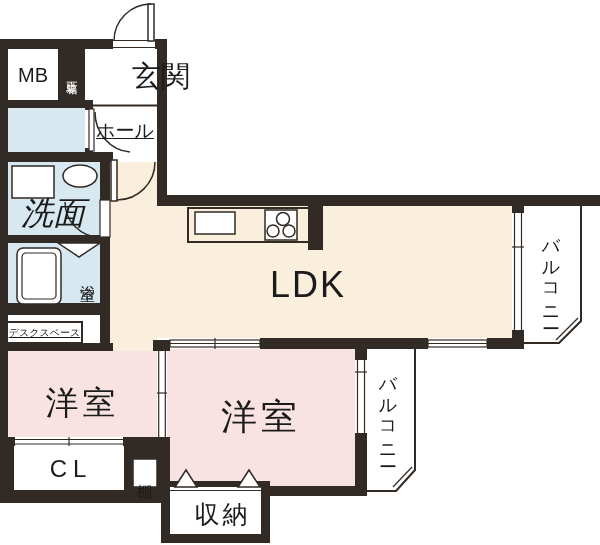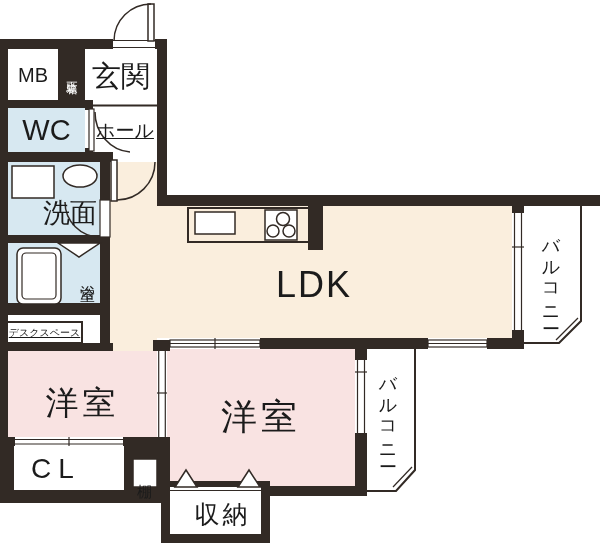--- a/index.html
+++ b/index.html
@@ -3,31 +3,31 @@
 <meta charset="utf-8">
 <style>
   html,body{margin:0;padding:0;background:#fff;}
   .plan{position:relative;width:600px;height:545px;background:#ffffff;overflow:hidden;
         font-family:"Liberation Sans",sans-serif;}
   .plan svg{position:absolute;left:0;top:0;}
   .lbl{position:absolute;display:flex;align-items:center;justify-content:center;
        color:#1b1b1b;line-height:1;white-space:nowrap;}
   .v{writing-mode:vertical-rl;text-orientation:mixed;letter-spacing:3px;}
   .lbl-mb{left:8px;top:49px;width:50px;height:51px;font-size:20px;}
-  .lbl-entrance{left:85px;top:49px;width:72px;height:55px;font-size:29px;}
+  .lbl-entrance{left:85px;top:49px;width:72px;height:55px;font-size:29px;padding-left:40px;}
   .lbl-shoe{left:58px;top:49px;width:27px;height:51px;font-size:11px;color:#fff;letter-spacing:1px;}
   .lbl-wc{left:8px;top:108px;width:77px;height:44px;font-size:29px;}
   .lbl-hall{left:93px;top:108px;width:64px;height:44px;font-size:19px;text-decoration:underline;}
-  .lbl-wash{left:24px;top:193px;width:92px;height:40px;font-size:27px;}
+  .lbl-wash{left:7px;top:193px;width:92px;height:40px;font-size:32px;font-style:italic;}
   .lbl-bath{left:76px;top:246px;width:24px;height:57px;font-size:15px;letter-spacing:2px;}
   .lbl-desk{left:7px;top:322px;width:75px;height:21px;font-size:10px;text-decoration:underline;}
-  .lbl-ldk{left:244px;top:263px;width:140px;height:44px;font-size:36px;letter-spacing:2px;}
+  .lbl-ldk{left:238px;top:263px;width:140px;height:44px;font-size:36px;letter-spacing:2px;}
   .lbl-room1{left:8px;top:372px;width:149px;height:60px;font-size:33px;letter-spacing:4px;}
   .lbl-room2{left:167px;top:392px;width:188px;height:50px;font-size:36px;letter-spacing:4px;}
-  .lbl-cl{left:10px;top:448px;width:92px;height:42px;font-size:28px;letter-spacing:.25em;}
+  .lbl-cl{left:25px;top:448px;width:92px;height:42px;font-size:24px;letter-spacing:.25em;}
   .lbl-shelf{left:133px;top:459px;width:24px;height:28px;font-size:15px;}
   .lbl-storage{left:170px;top:496px;width:105px;height:36px;font-size:25px;letter-spacing:3px;}
   .lbl-balc1{left:539px;top:208px;width:24px;height:130px;font-size:18px;}
   .lbl-balc2{left:376px;top:350px;width:24px;height:122px;font-size:18px;}
 </style>
 </head>
 <body>
 
 <div class="plan">
   <svg width="600" height="545" viewBox="0 0 600 545">
@@ -141,21 +141,20 @@
 
     <path d="M581,206 L581,321 L559,343 L524,343" fill="none" stroke="#322a25" stroke-width="2"></path>
     <path d="M578,318 L556,340" fill="none" stroke="#322a25" stroke-width="1.2"></path>
     <path d="M415,349 L415,470 L396,491 L367,491" fill="none" stroke="#322a25" stroke-width="2"></path>
     <path d="M412,467 L393,487" fill="none" stroke="#322a25" stroke-width="1.2"></path>
   </svg>
 
   <div class="lbl lbl-mb">MB</div>
   <div class="lbl lbl-shoe v">下駄箱</div>
   <div class="lbl lbl-entrance">玄関</div>
-  <div class="lbl lbl-wc">WC</div>
   <div class="lbl lbl-hall">ホール</div>
   <div class="lbl lbl-wash">洗面</div>
   <div class="lbl lbl-bath v">浴室</div>
   <div class="lbl lbl-desk">デスクスペース</div>
   <div class="lbl lbl-ldk">LDK</div>
   <div class="lbl lbl-room1">洋室</div>
   <div class="lbl lbl-room2">洋室</div>
   <div class="lbl lbl-cl">CL</div>
   <div class="lbl lbl-shelf v">棚</div>
   <div class="lbl lbl-storage">収納</div>

